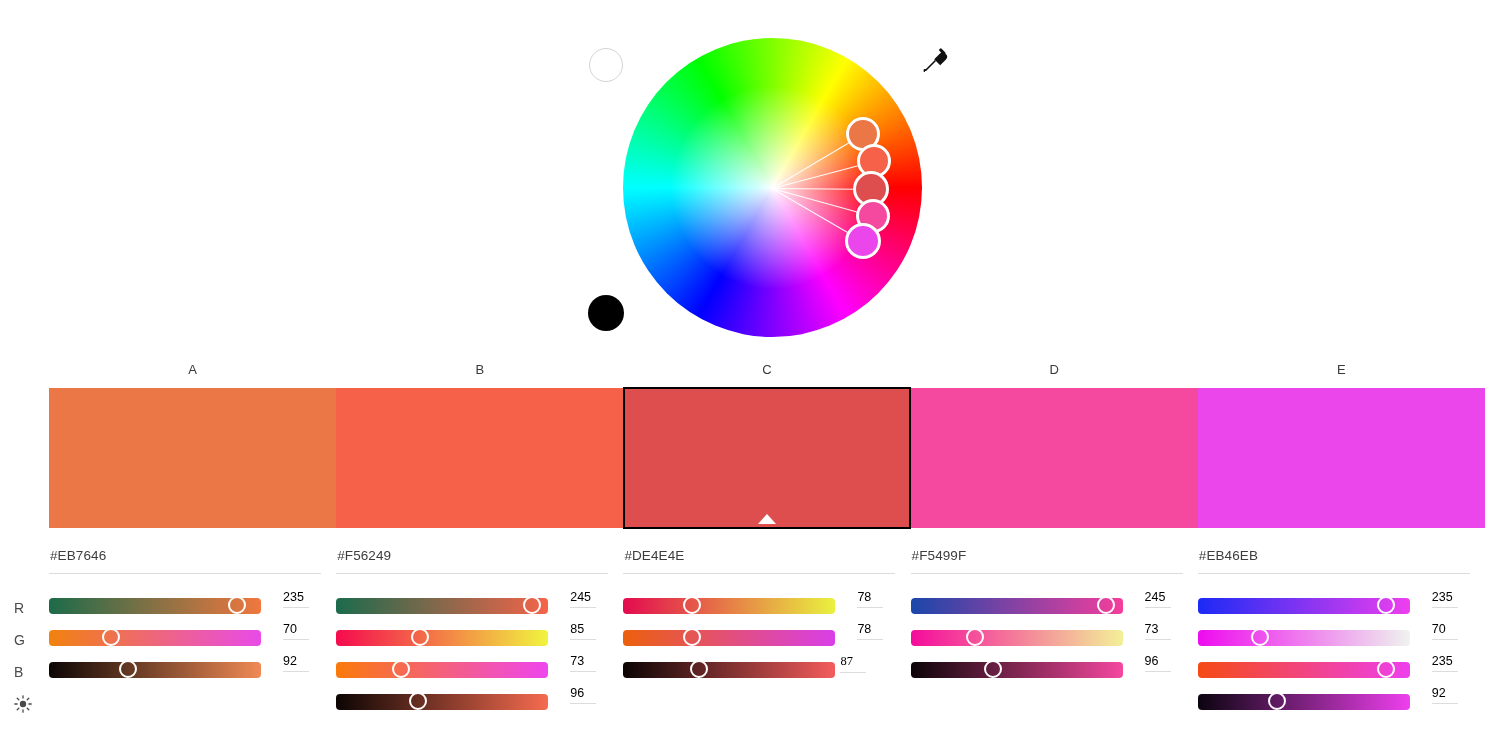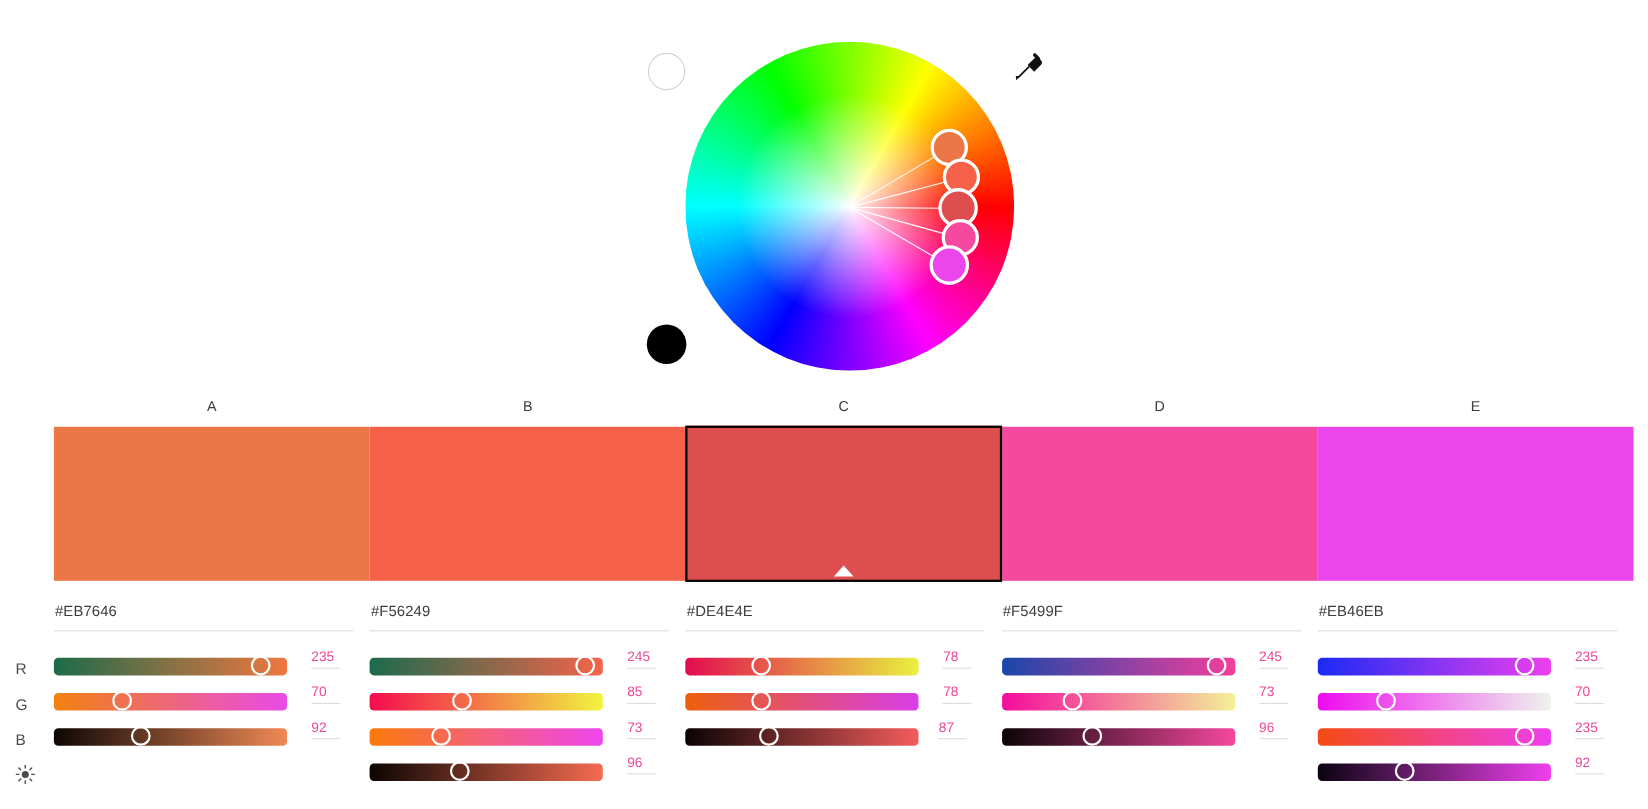--- a/index.html
+++ b/index.html
@@ -138,21 +138,21 @@
     width: 18px; height: 18px;
     margin-left: -9px;
     border: 2px solid #ffffff;
     border-radius: 50%;
     box-sizing: border-box;
   }
   .slider-value {
     position: absolute;
     top: -2px;
     font-size: 12.5px;
-    color: #ec4899;
+    color: #000000;
     border-bottom: 1px solid #dcdcdc;
     min-width: 26px;
     padding-bottom: 3px;
     text-align: left;
   }
 
   
   #channel-glyphs { position: absolute; left: 14px; top: 592px; width: 28px; }
   .channel-glyph {
     height: 32px;
@@ -296,21 +296,21 @@
             <div class="slider-value" style="left: 234px;">78</div>
           </div>
           <div class="slider-row">
             <div class="slider-track" style="width: 212px; background: linear-gradient(to right, rgb(236, 96, 12), rgb(216, 63, 232));"></div>
             <div class="slider-thumb" style="left: 68.3412px; background: transparent;"></div>
             <div class="slider-value" style="left: 234px;">78</div>
           </div>
           <div class="slider-row">
             <div class="slider-track" style="width: 212px; background: linear-gradient(to right, rgb(12, 4, 4), rgb(244, 92, 92));"></div>
             <div class="slider-thumb" style="left: 75.1882px; background: transparent;"></div>
-            <div class="slider-value" style="left: 230px;">87</div>
+            <div class="slider-value" style="left: 217px; font-family: Liberation Serif, serif;">87</div>
           </div>
         </div>
       </div>
       <div class="editor" style="left: 910.6px; width: 287.2px;">
         <div class="hex-field" style="width: 272px;">#F5499F</div>
         <div class="slider-rows" style="width: 287.2px;">
           <div class="slider-row">
             <div class="slider-track" style="width: 212px; background: linear-gradient(to right, rgb(27, 70, 170), rgb(245, 62, 156));"></div>
             <div class="slider-thumb" style="left: 195.392px; background: transparent;"></div>
             <div class="slider-value" style="left: 234px;">245</div>

